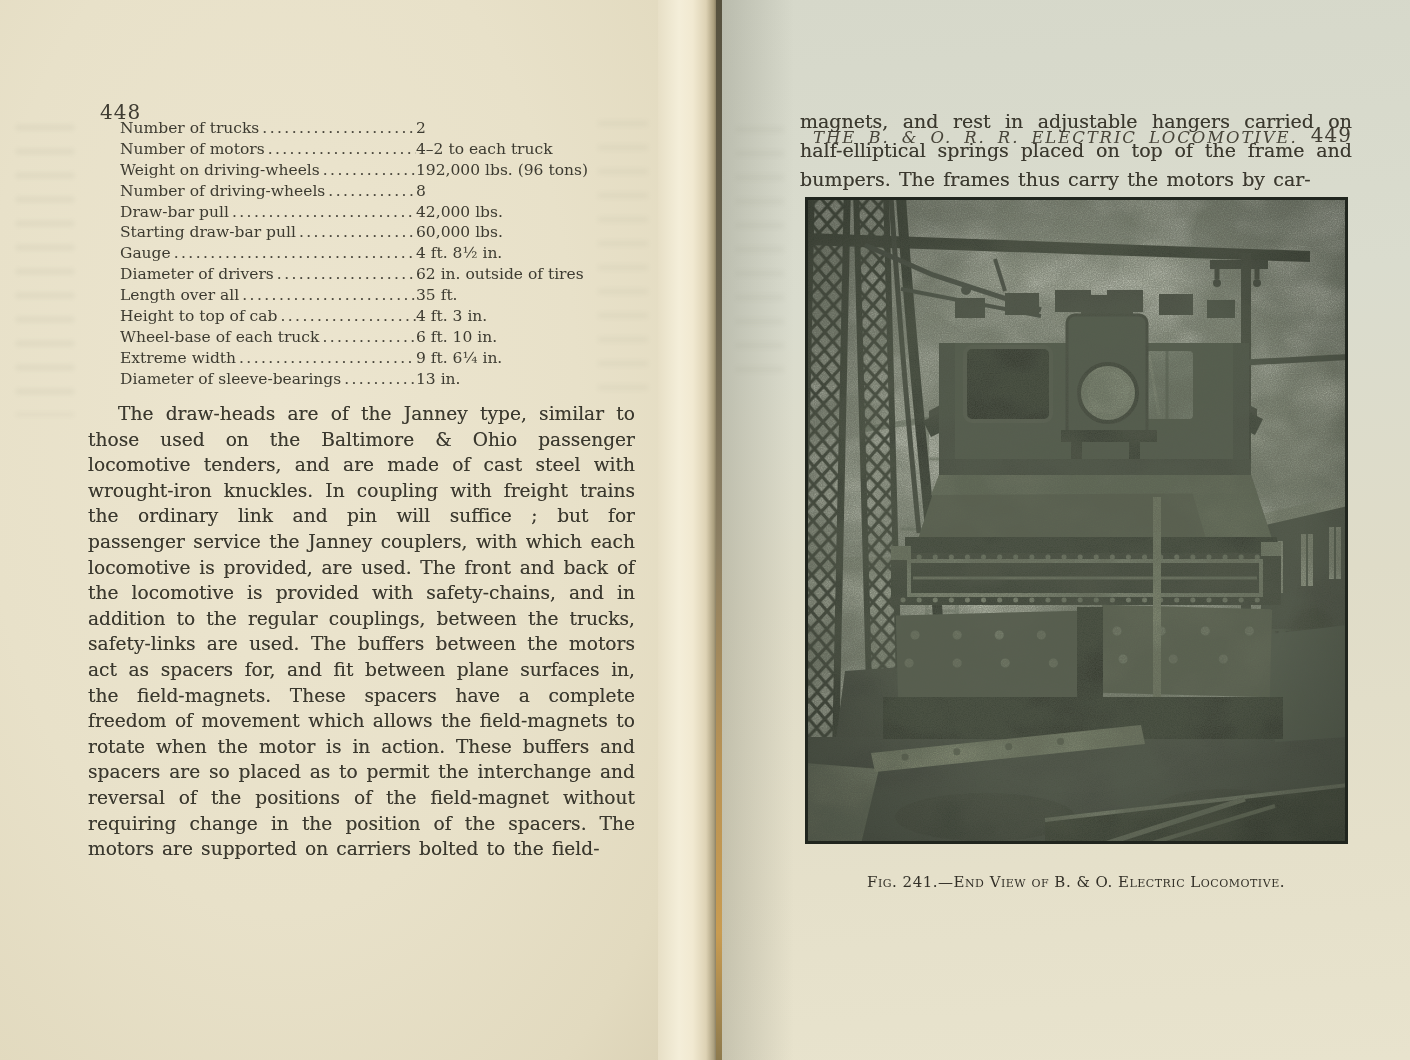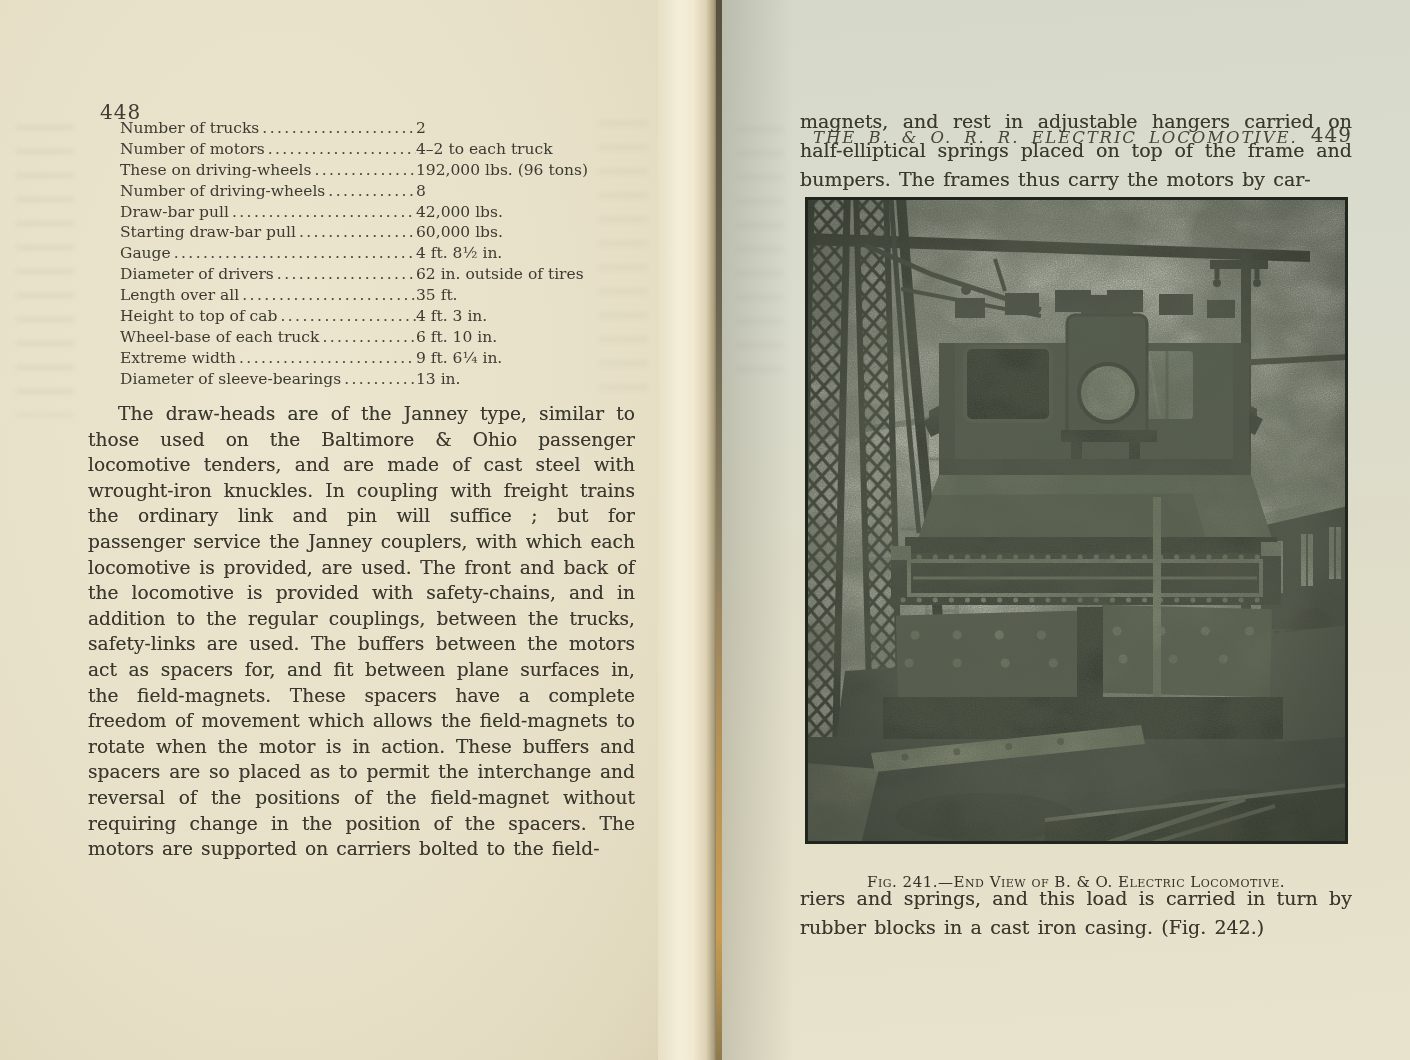--- a/index.html
+++ b/index.html
@@ -81,21 +81,21 @@
     <span class="spec-value">2</span>
   </div>
 
   <div class="spec-row">
     <span class="spec-label">Number of motors</span>
     <span class="spec-leader">......................................................................</span>
     <span class="spec-value">4–2 to each truck</span>
   </div>
 
   <div class="spec-row">
-    <span class="spec-label">These on driving-wheels</span>
+    <span class="spec-label">Weight on driving-wheels</span>
     <span class="spec-leader">......................................................................</span>
     <span class="spec-value">192,000 lbs. (96 tons)</span>
   </div>
 
   <div class="spec-row">
     <span class="spec-label">Number of driving-wheels</span>
     <span class="spec-leader">......................................................................</span>
     <span class="spec-value">8</span>
   </div>
 
@@ -361,17 +361,16 @@
         <rect width="543" height="647" filter="url(#motD)" opacity=".55"></rect>
         <rect width="543" height="647" filter="url(#grain)" opacity=".5"></rect>
         <rect width="543" height="647" fill="#d9cfa9" opacity=".07"></rect>
         <rect width="543" height="647" fill="url(#vig)"></rect>
         <rect x="1.5" y="1.5" width="540" height="644" fill="none" stroke="#20251e" stroke-width="3"></rect>
       </svg>
     </div>
 
     <div class="fig-caption">Fig. 241.—End View of B. &amp; O. Electric Locomotive.</div>
 
-    <div class="rp-para-bottom">riers and springs, and this load is carried in turn by rubber blocks in a cast iron casing.  (Fig. 242.)</div>
 
     <div class="ghost" style="left:14px; top:118px; width:48px; height:260px; opacity:.07;"></div>
   </div>
 </div>
 
 </body></html>

